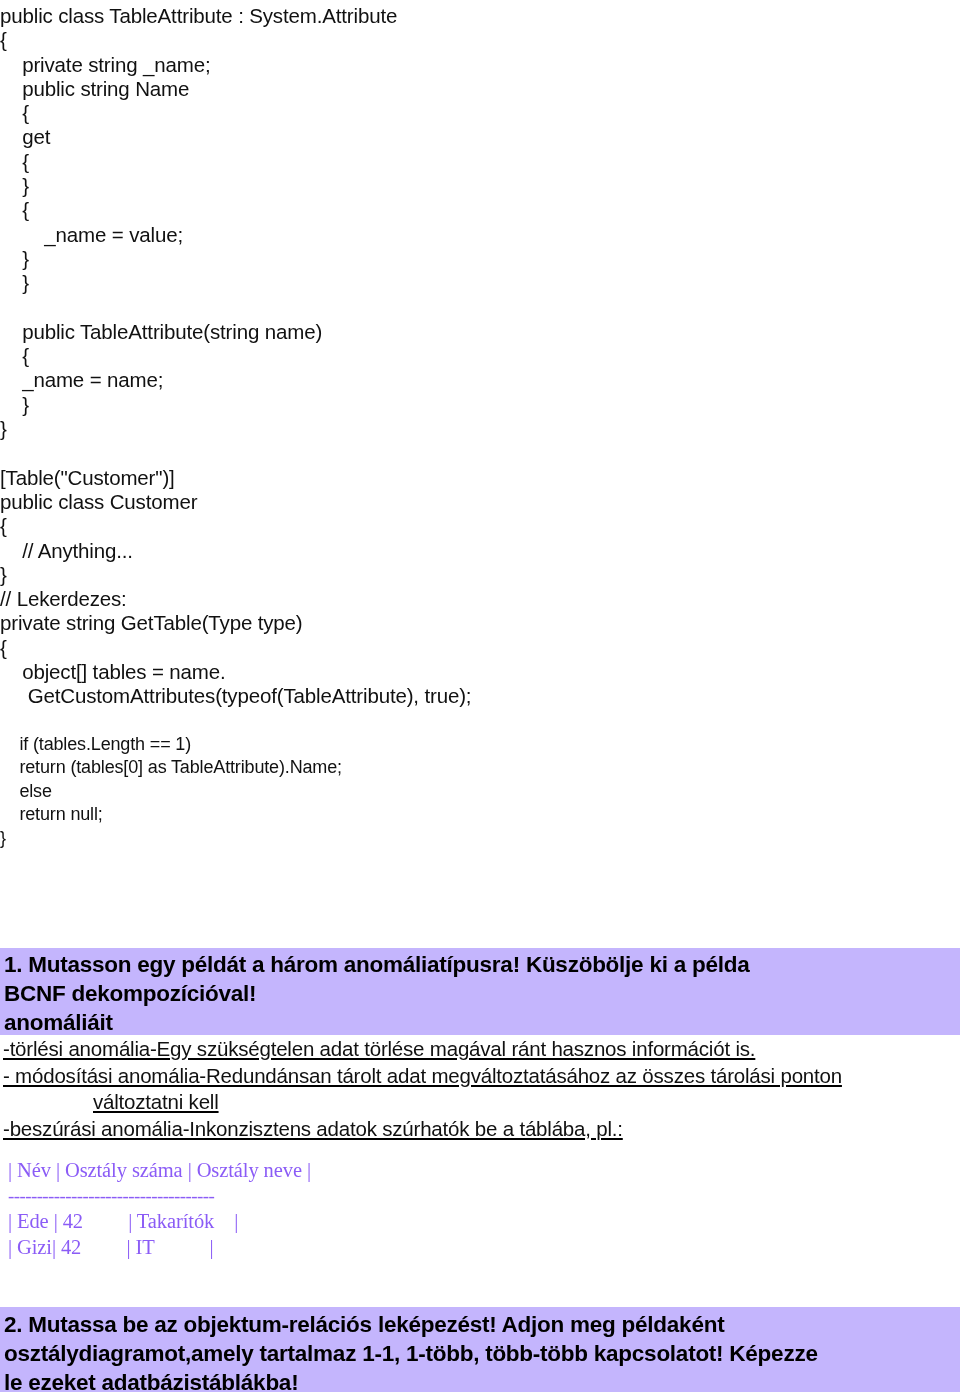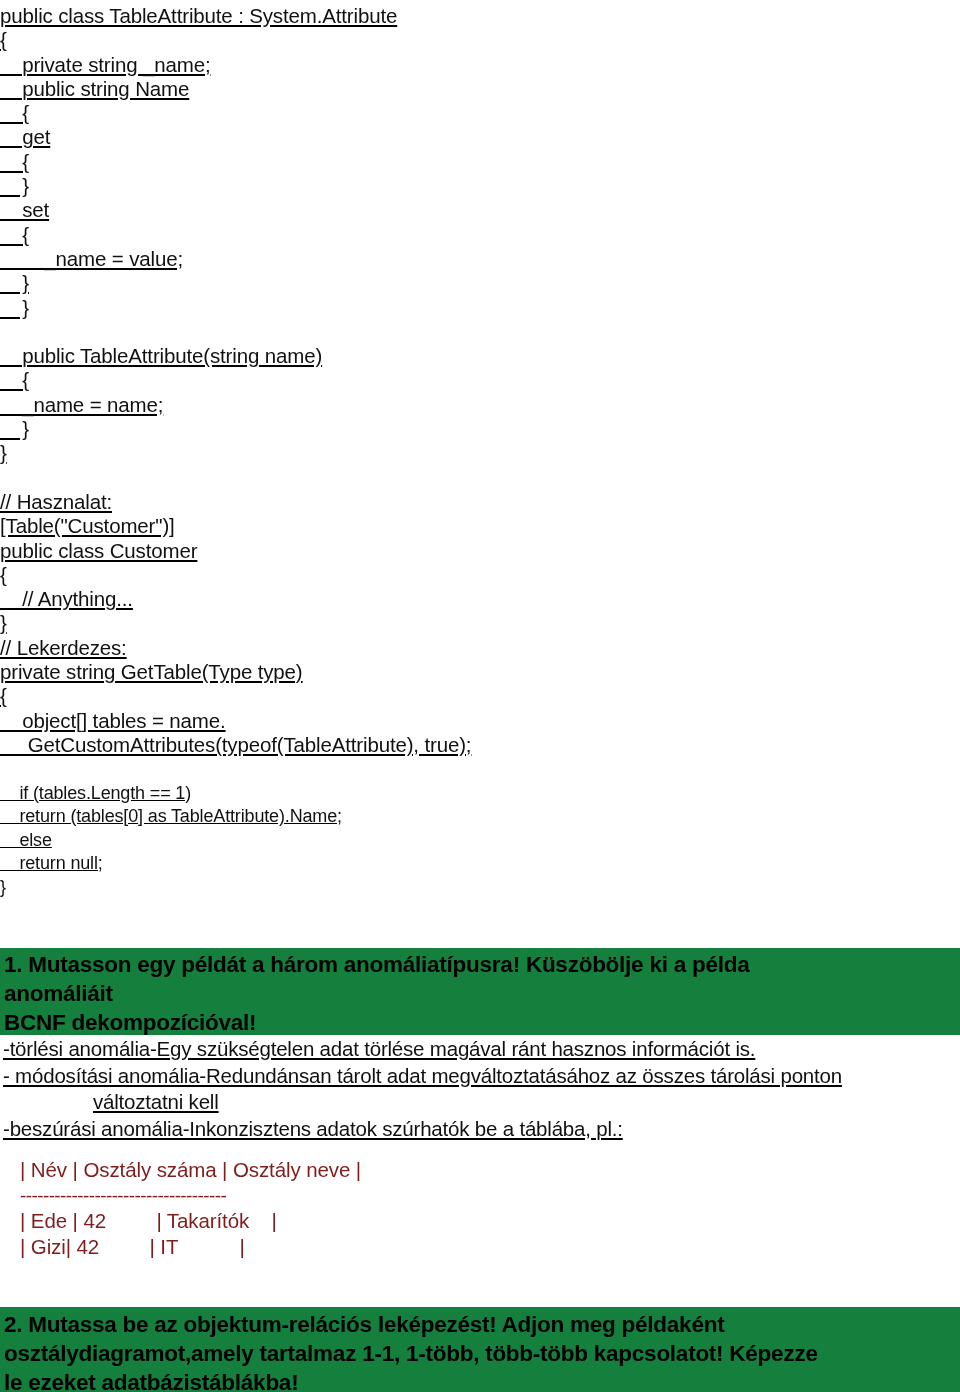--- a/index.html
+++ b/index.html
@@ -22,21 +22,20 @@
     height: 1392px;
     background: #ffffff;
   }
 
   
   .code-block {
     position: absolute;
     left: 0;
     top: 4px;
     width: 940px;
-    text-decoration: underline;
   }
   .code-line {
     font-family: "Liberation Sans", sans-serif;
     font-size: 20.5px;
     line-height: 24.3px;
     white-space: pre;
     color: #111111;
     letter-spacing: -0.15px;
   }
   .code-line.blank {
@@ -45,21 +44,21 @@
   .code-line.small {
     font-size: 18px;
     line-height: 23.5px;
   }
 
   
   .hl-block {
     position: absolute;
     left: 0;
     width: 960px;
-    background: #15803d;
+    background: #c4b5fd;
     box-sizing: border-box;
   }
   .hl-line {
     font-family: "Liberation Sans", sans-serif;
     font-weight: bold;
     font-size: 22.5px;
     line-height: 29px;
     white-space: pre;
     color: #000000;
     padding-left: 4px;
@@ -86,26 +85,26 @@
     padding-left: 93px;
   }
 
   
   .ascii-table {
     position: absolute;
     left: 0;
     width: 960px;
   }
   .ascii-line {
-    font-family: Liberation Sans, sans-serif;
+    font-family: Liberation Serif, serif;
     font-size: 20.5px;
     line-height: 26.5px;
     white-space: pre;
-    color: #7f1d1d;
-    padding-left: 20px;
+    color: #8b5cf6;
+    padding-left: 8px;
     letter-spacing: -0.1px;
   }
   .ascii-rule {
     font-size: 19px;
     letter-spacing: -0.6px;
     line-height: 24px;
   }
 </style>
 </head>
 <body>
@@ -114,55 +113,53 @@
 
   <div class="code-block">
     <div class="code-line">public class TableAttribute : System.Attribute</div>
     <div class="code-line">{</div>
     <div class="code-line">    private string _name;</div>
     <div class="code-line">    public string Name</div>
     <div class="code-line">    {</div>
     <div class="code-line">    get</div>
     <div class="code-line">    {</div>
     <div class="code-line">    }</div>
-    <div class="code-line">    set</div>
     <div class="code-line">    {</div>
     <div class="code-line">        _name = value;</div>
     <div class="code-line">    }</div>
     <div class="code-line">    }</div>
     <div class="code-line blank"></div>
     <div class="code-line">    public TableAttribute(string name)</div>
     <div class="code-line">    {</div>
     <div class="code-line">    _name = name;</div>
     <div class="code-line">    }</div>
     <div class="code-line">}</div>
     <div class="code-line blank"></div>
-    <div class="code-line">// Hasznalat:</div>
     <div class="code-line">[Table("Customer")]</div>
     <div class="code-line">public class Customer</div>
     <div class="code-line">{</div>
     <div class="code-line">    // Anything...</div>
     <div class="code-line">}</div>
     <div class="code-line">// Lekerdezes:</div>
     <div class="code-line">private string GetTable(Type type)</div>
     <div class="code-line">{</div>
     <div class="code-line">    object[] tables = name.</div>
     <div class="code-line">     GetCustomAttributes(typeof(TableAttribute), true);</div>
     <div class="code-line blank"></div>
     <div class="code-line small">    if (tables.Length == 1)</div>
     <div class="code-line small">    return (tables[0] as TableAttribute).Name;</div>
     <div class="code-line small">    else</div>
     <div class="code-line small">    return null;</div>
     <div class="code-line small">}</div>
   </div>
 
   <div class="hl-block" style="top:948px; height:87px; padding-top:2px;">
     <div class="hl-line">1. Mutasson egy példát a három anomáliatípusra! Küszöbölje ki a példa</div>
+    <div class="hl-line">BCNF dekompozícióval!</div>
     <div class="hl-line">anomáliáit</div>
-    <div class="hl-line">BCNF dekompozícióval!</div>
   </div>
 
   <div class="body-block" style="top:1036px;">
     <div class="body-line">-törlési anomália-Egy szükségtelen adat törlése magával ránt hasznos információt is.</div>
     <div class="body-line">- módosítási anomália-Redundánsan tárolt adat megváltoztatásához az összes tárolási ponton</div>
     <div class="body-line indented">változtatni kell</div>
     <div class="body-line">-beszúrási anomália-Inkonzisztens adatok szúrhatók be a táblába, pl.:</div>
   </div>
 
   <div class="ascii-table" style="top:1157px;">

